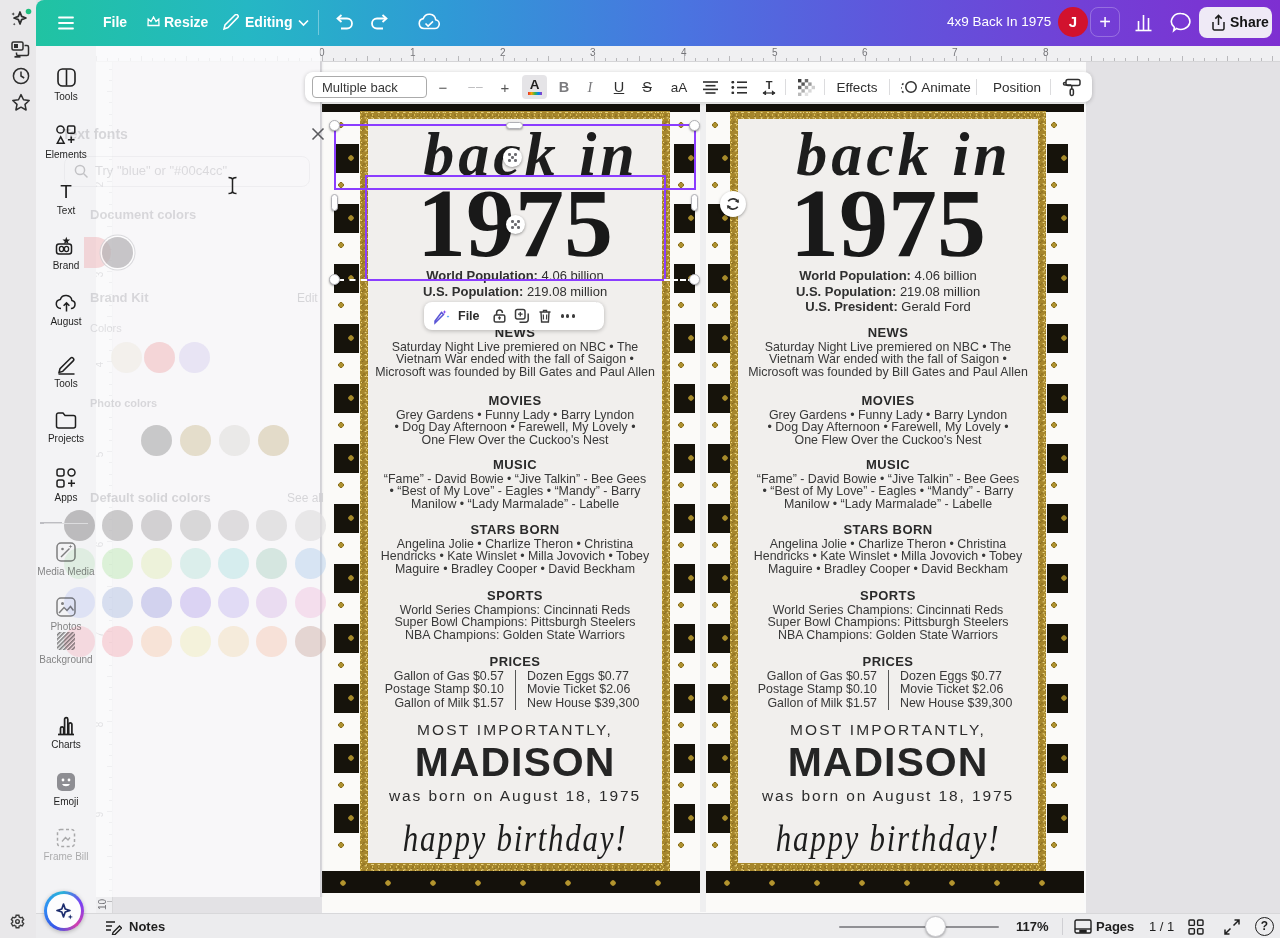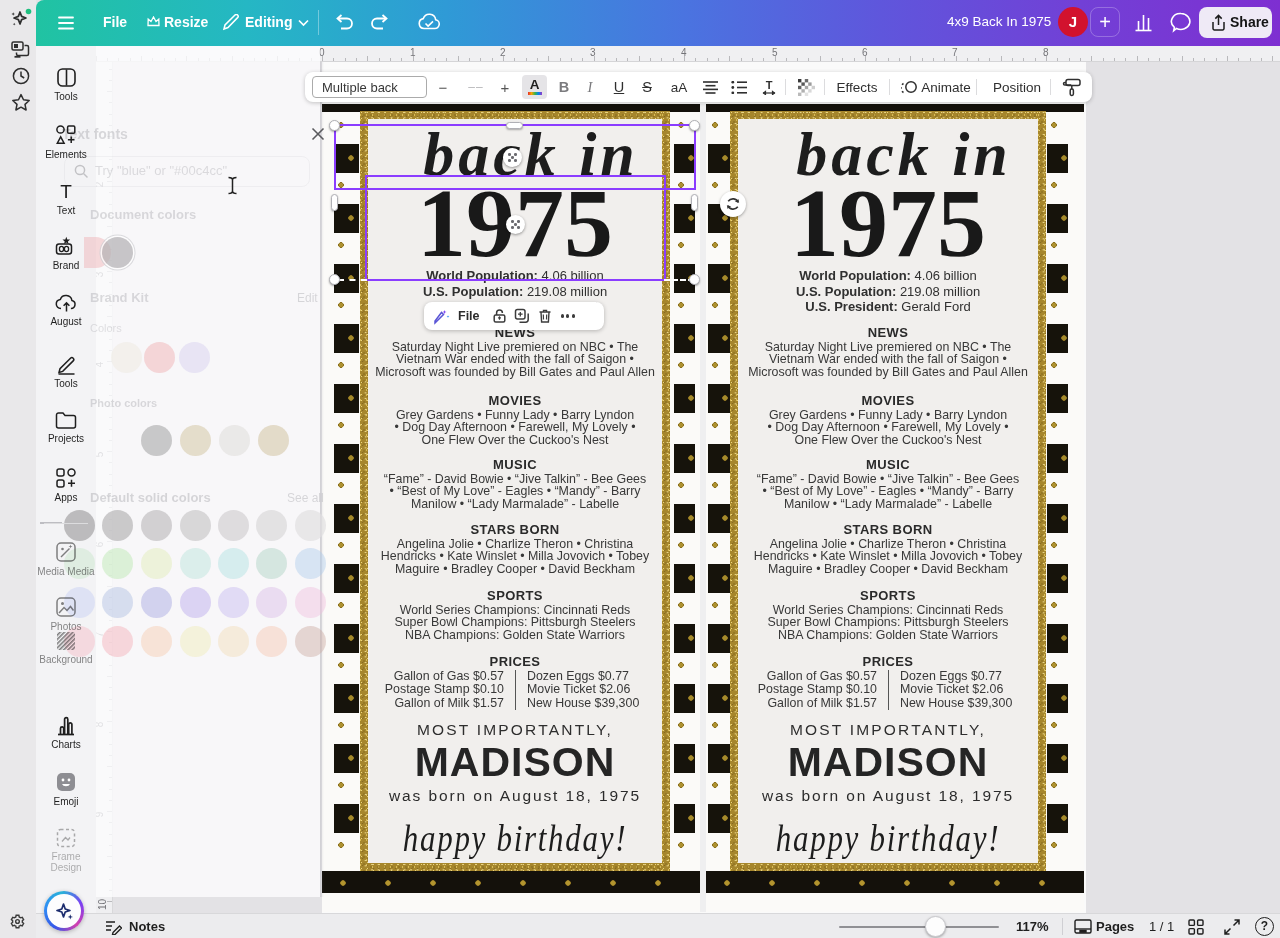--- a/index.html
+++ b/index.html
@@ -742,21 +742,21 @@
         <circle cx="14" cy="9" r="1.4" fill="#fff"></circle>
         <path d="M7 13 a4.2 3.4 0 0 0 8 0 z" fill="#fff"></path>
       </svg>
       <div class="lb">Emoji</div>
     </div>
  <div class="sbit" style="top:782px;opacity:.35">
       <svg style="margin:0 auto" width="20" height="20" viewBox="0 0 20 20">
         <rect x="1.5" y="1.5" width="17" height="17" rx="3" fill="none" stroke="#1f1f1f" stroke-width="1.5" stroke-dasharray="3 2.5"></rect>
         <path d="M6 13.5 l3.5-4 2.5 2.5 2-2.5" fill="none" stroke="#1f1f1f" stroke-width="1.3"></path>
       </svg>
-      <div class="lb">Frame Design</div>
+      <div class="lb">Frame Bill</div>
     </div>
 </div>
 
 <div class="abs" style="left:44px;top:891px;width:40px;height:40px;border-radius:50%;background:conic-gradient(from 210deg,#3557e8,#2f8ef4,#29b2d8,#7a3ff2,#d23fae,#3557e8);z-index:36;box-shadow:0 1px 4px rgba(0,0,0,.25)">
  <div class="abs" style="left:3px;top:3px;width:34px;height:34px;border-radius:50%;background:#fdfdfe">
  <svg class="abs" style="left:7px;top:6.5px" width="22" height="22" viewBox="0 0 22 22">
         <path d="M9.5 3 l1.7 5 L16 9.5 l-4.8 1.5 -1.7 5 -1.7-5 L3 9.5 l4.8-1.5 z" fill="none" stroke="#1c2c6e" stroke-width="1.7" stroke-linejoin="round"></path>
         <path d="M16.3 13.2 l.7 2 2 .7 -2 .7 -.7 2 -.7-2 -2-.7 2-.7 z" fill="#1c2c6e"></path>
       </svg>
     </div>

